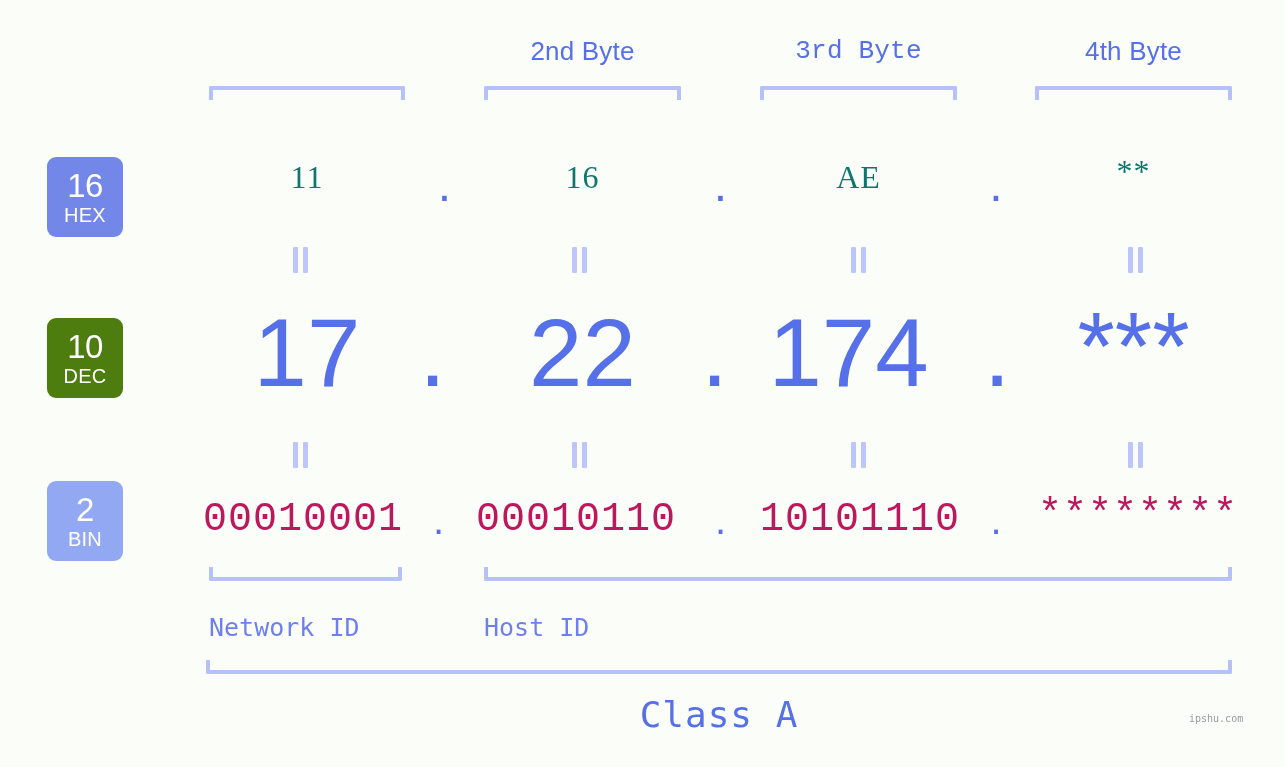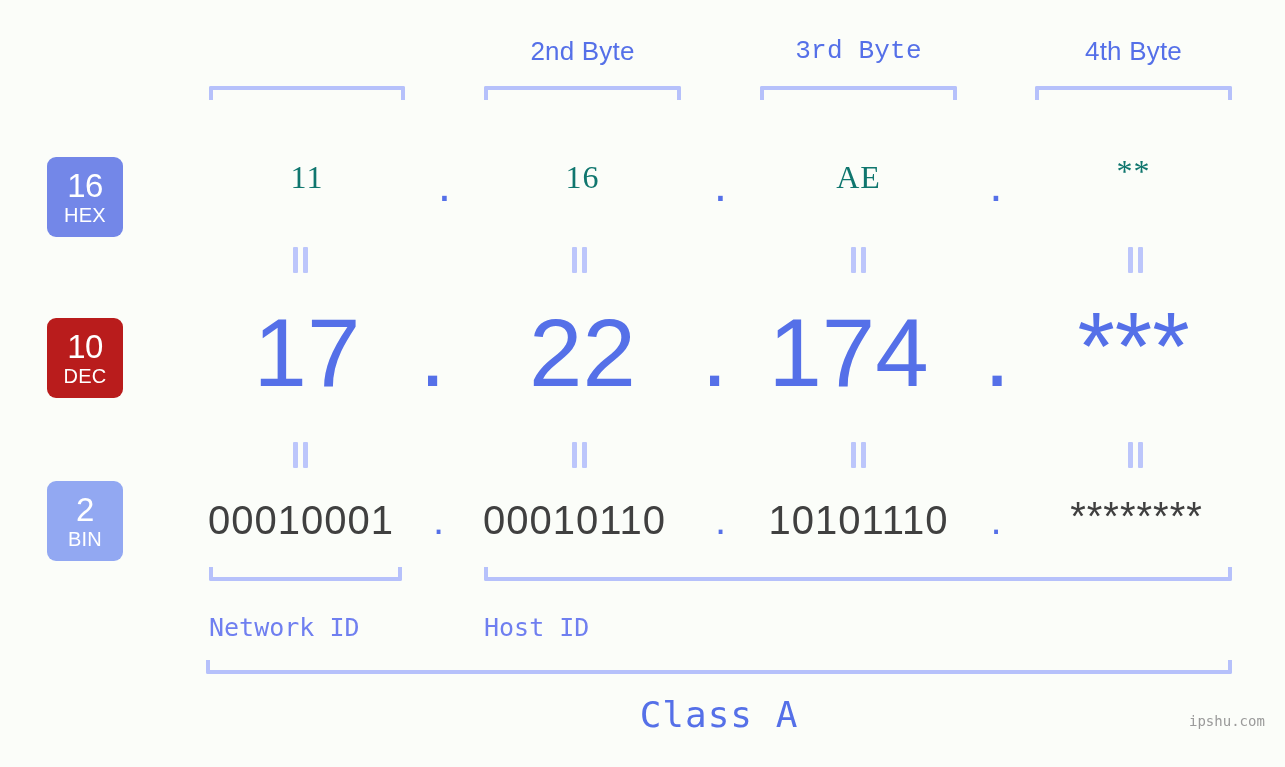--- a/index.html
+++ b/index.html
@@ -105,23 +105,23 @@
   .dec-val {
     color: #5570e8;
     font-size: 96px;
     font-family: "Liberation Sans", sans-serif;
     letter-spacing: 0px;
   }
   .dec-dot { font-size: 96px; }
 
   
   .bin-val {
-    color: #404040;
+    color: #be185d;
     font-size: 40px;
-    font-family: Liberation Sans, sans-serif;
+    font-family: Liberation Mono, monospace;
     letter-spacing: 1px;
   }
   .bin-dot { font-size: 40px; }
 
   
   .eq {
     position: absolute;
     width: 16px;
     height: 26px;
   }
@@ -152,21 +152,21 @@
     color: #5570e8;
     font-size: 36px;
     font-family: "DejaVu Sans Mono", monospace;
     white-space: nowrap;
     letter-spacing: 1px;
   }
 
   .watermark {
     position: absolute;
     color: #9a9a9a;
-    font-size: 14px;
+    font-size: 10px;
     font-family: "DejaVu Sans Mono", monospace;
     white-space: nowrap;
   }
 </style>
 </head>
 <body>
 
 <div id="canvas">
 
   <div class="byte-label" style="left:484px; top:36px; width:197px;">2nd Byte</div>
@@ -176,21 +176,21 @@
   <div class="bracket-top" style="left:209px; top:86px; width:196px;"></div>
   <div class="bracket-top" style="left:484px; top:86px; width:197px;"></div>
   <div class="bracket-top" style="left:760px; top:86px; width:197px;"></div>
   <div class="bracket-top" style="left:1035px; top:86px; width:197px;"></div>
 
   <div class="badge" style="left:47px; top:157px; background:#7387e8;">
     <span class="badge-num">16</span>
     <span class="badge-name">HEX</span>
   </div>
 
-  <div class="badge" style="left:47px; top:318px; background:#b91c1c;text-align:center;">
+  <div class="badge" style="left:47px; top:318px; background:#4d7c0f;text-align:center;">
     <span class="badge-num">10</span>
     <span class="badge-name">DEC</span>
   </div>
 
   <div class="badge" style="left:47px; top:481px; background:#92a8f2;">
     <span class="badge-num">2</span>
     <span class="badge-name">BIN</span>
   </div>
 
   <div class="cell hex-val" style="left:209px; top:161px; width:196px;">11</div>

